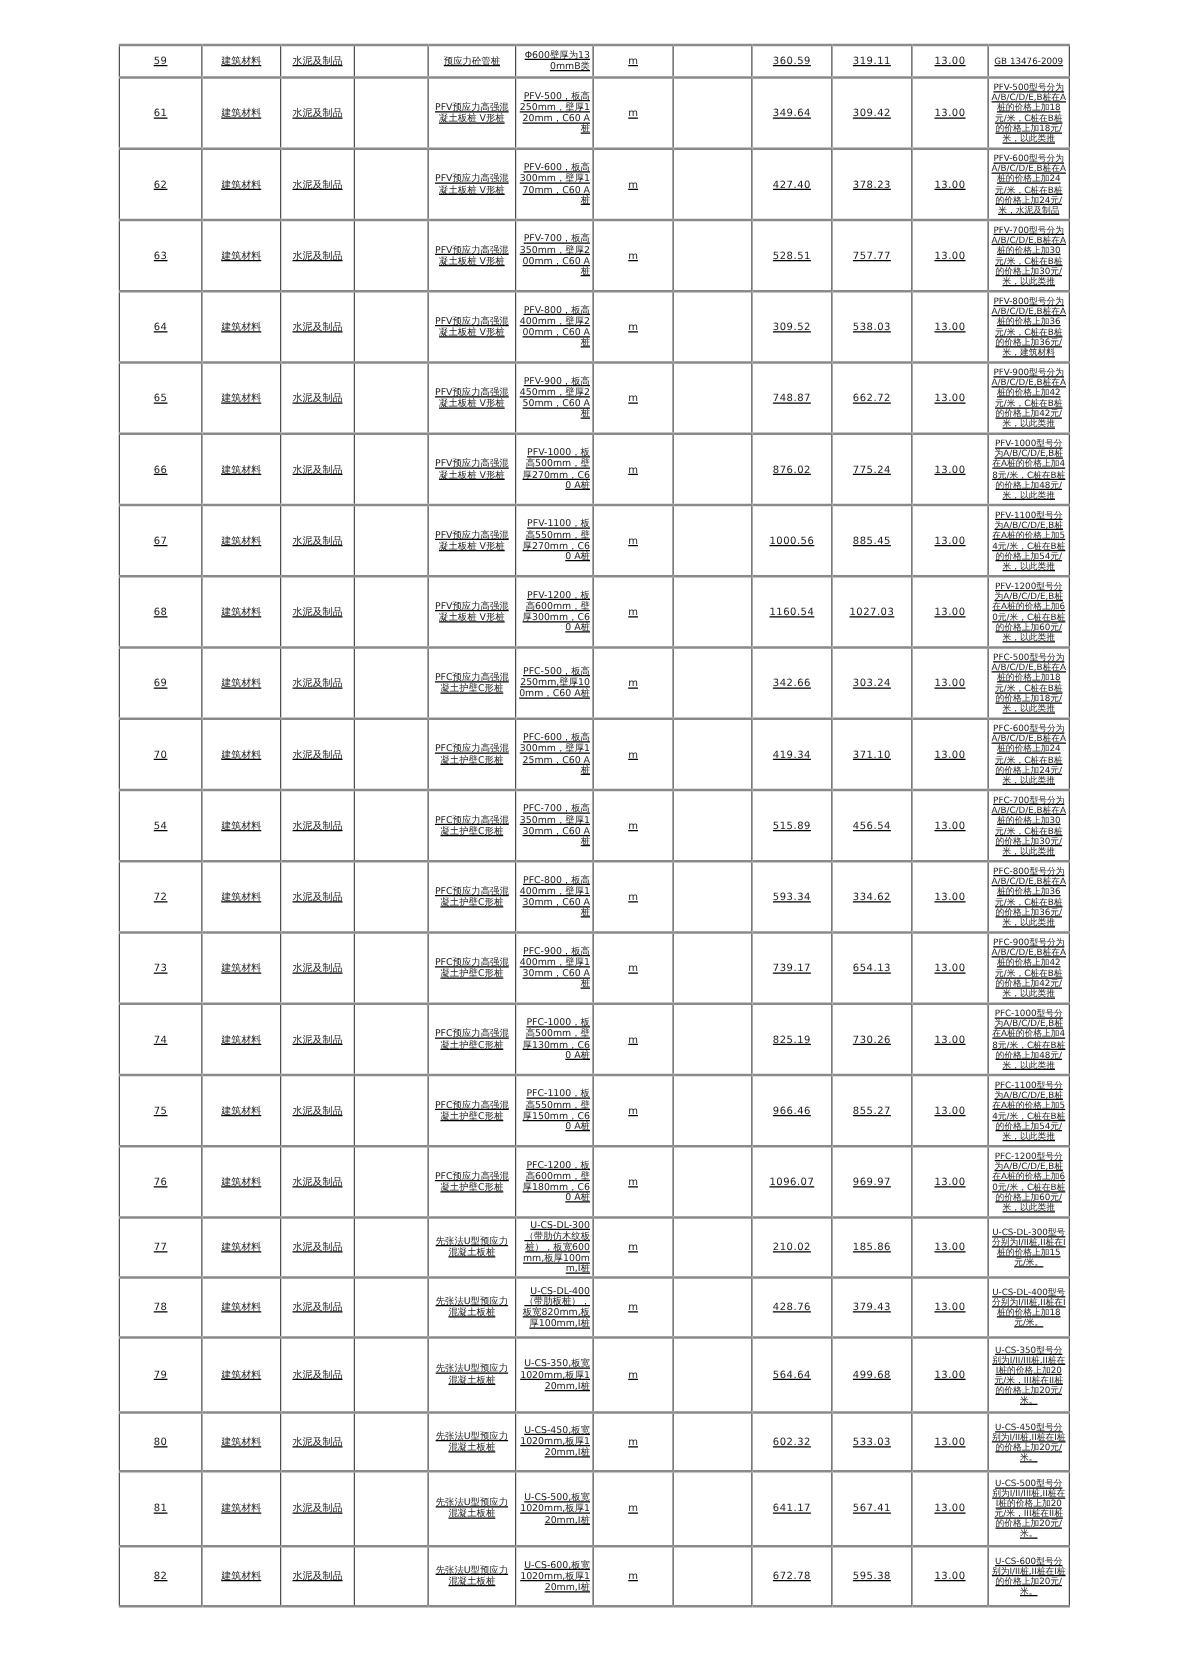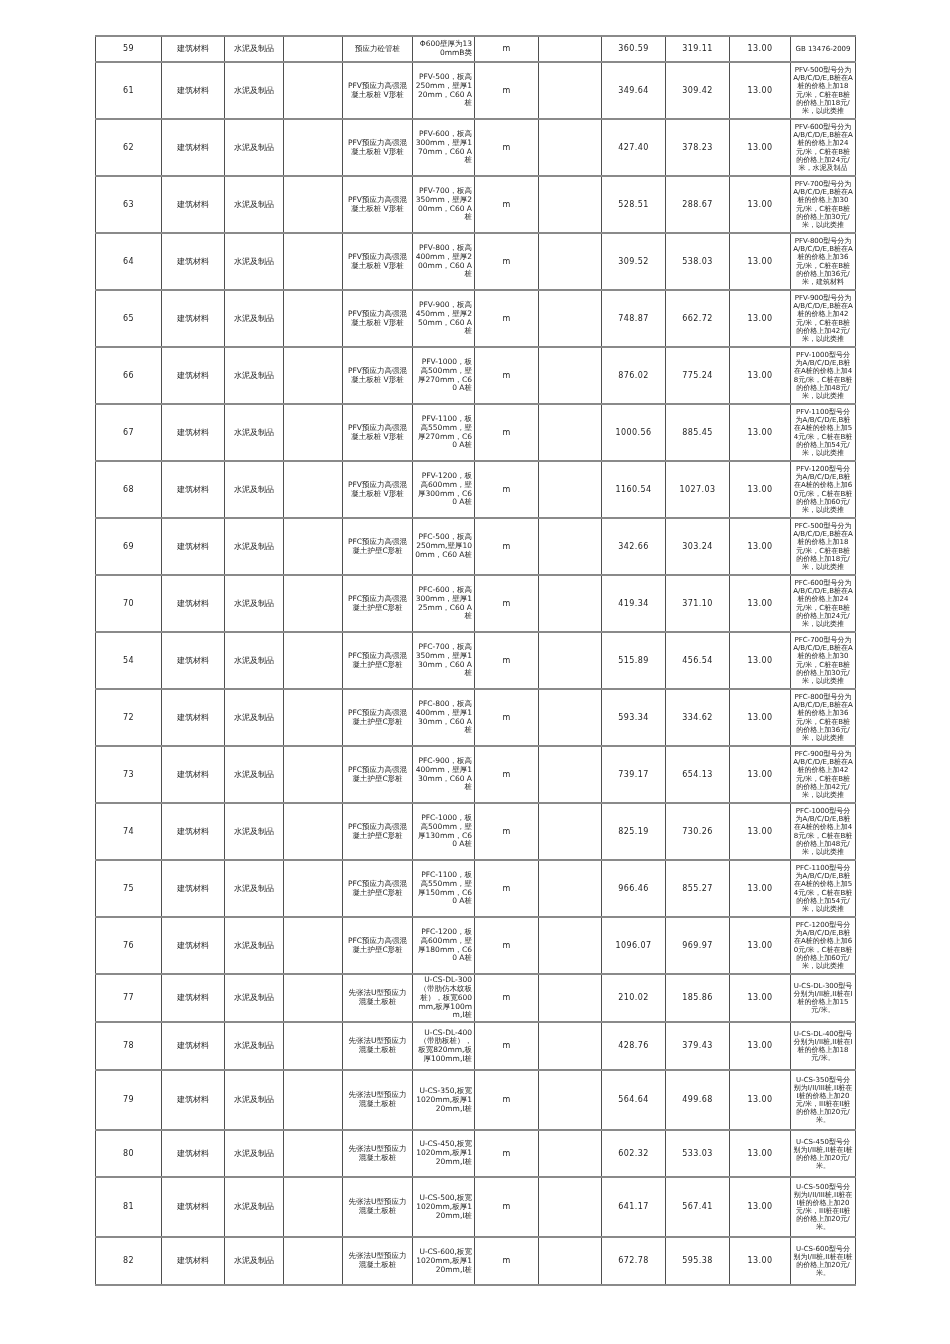--- a/index.html
+++ b/index.html
@@ -15,20 +15,21 @@
     overflow: hidden;
   }
   .table-wrap {
     position: absolute;
     left: 95px; top: 35px;
   }
   table.price-table {
     border-collapse: collapse;
     table-layout: fixed;
     width: 760px;
+    text-decoration: underline;
   }
   table.price-table td {
     border-left: 1px solid #4f4f4f;
     border-right: 1px solid #4f4f4f;
     border-top: 2px solid #8a8a8a;
     border-bottom: 2px solid #8a8a8a;
     text-align: center;
     vertical-align: middle;
     font-size: 8px;
     line-height: 1.2;
@@ -108,21 +109,21 @@
           <tr style="height: 57px;">
             <td class="num">63</td>
             <td>建筑材料</td>
             <td>水泥及制品</td>
             <td></td>
             <td class="product">PFV预应力高强混凝土板桩 V形桩</td>
             <td class="spec">PFV-700，板高350mm，壁厚200mm，C60 A桩</td>
             <td>m</td>
             <td></td>
             <td class="num">528.51</td>
-            <td class="num">288.67</td>
+            <td class="num">757.77</td>
             <td class="num">13.00</td>
             <td class="remark">PFV-700型号分为A/B/C/D/E,B桩在A桩的价格上加30元/米，C桩在B桩的价格上加30元/米，以此类推</td>
           </tr>
           <tr style="height: 57px;">
             <td class="num">64</td>
             <td>建筑材料</td>
             <td>水泥及制品</td>
             <td></td>
             <td class="product">PFV预应力高强混凝土板桩 V形桩</td>
             <td class="spec">PFV-800，板高400mm，壁厚200mm，C60 A桩</td>

